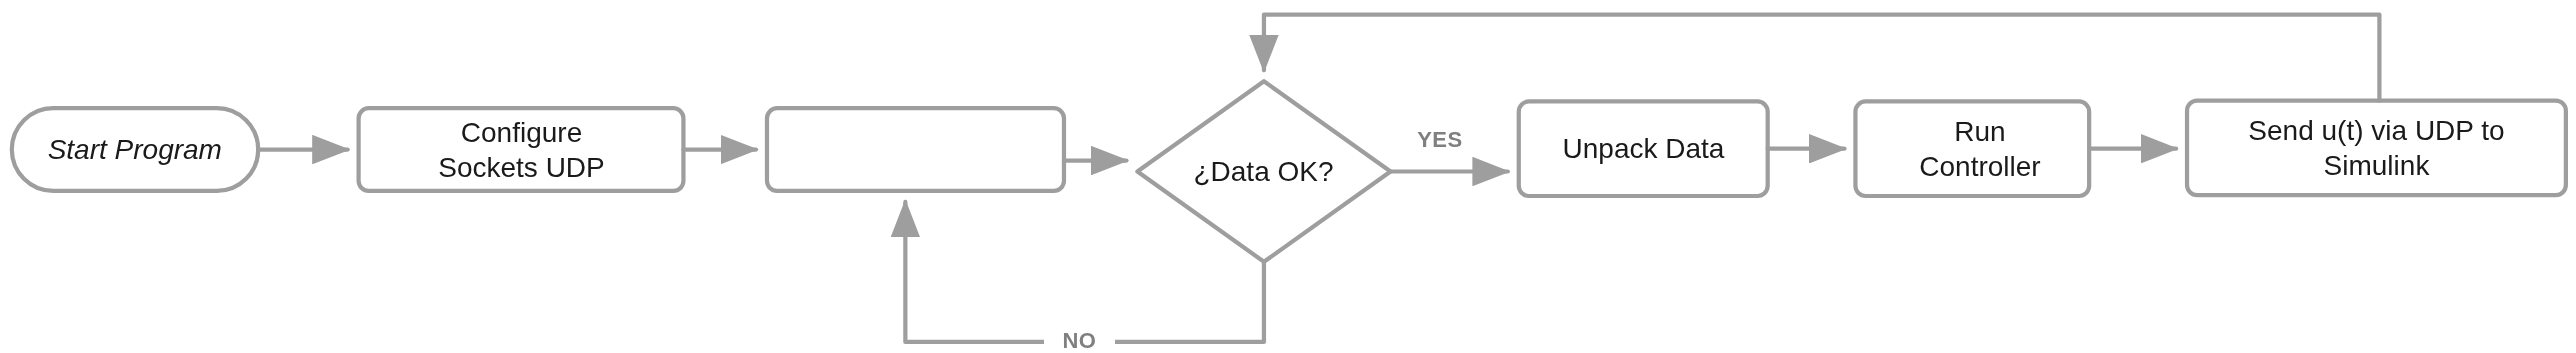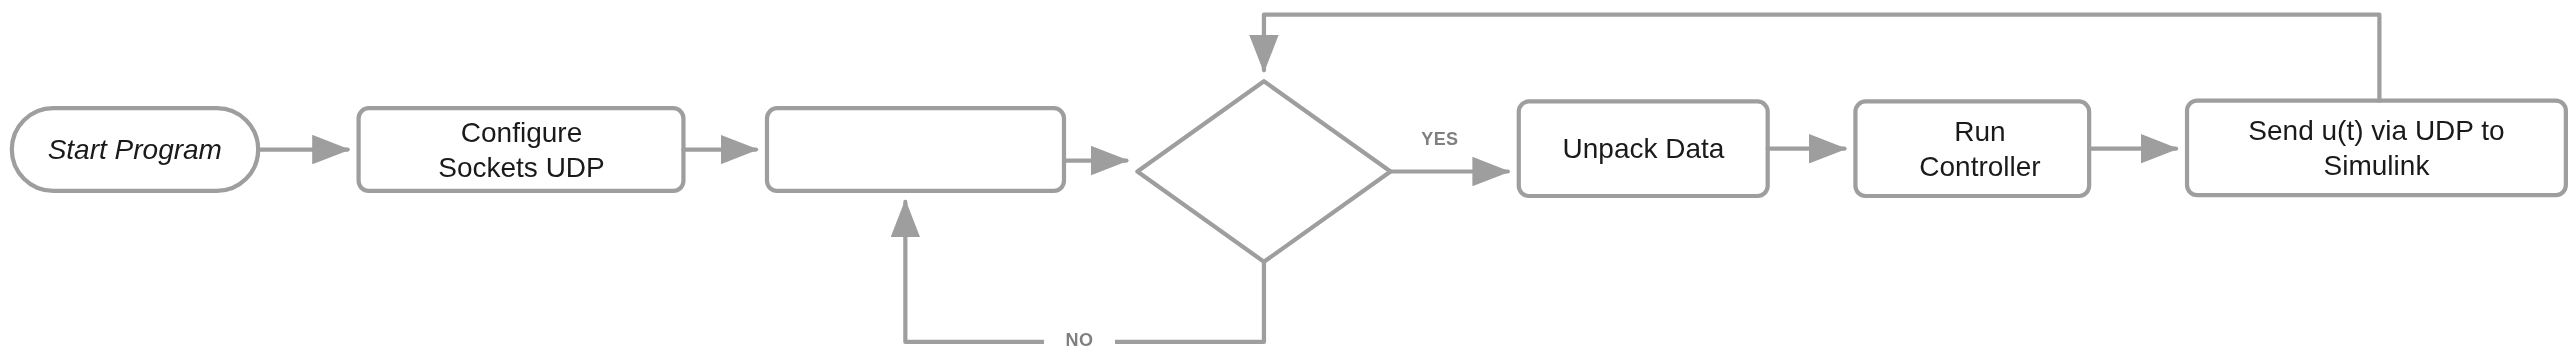--- a/index.html
+++ b/index.html
@@ -39,21 +39,21 @@
     white-space: pre-line;
     pointer-events: none;
   }
   .edge-label {
     position: absolute;
     display: flex;
     align-items: center;
     justify-content: center;
     color: #808080;
     font-family: "Liberation Sans", sans-serif;
-    font-size: 18px;
+    font-size: 22px;
     font-weight: bold;
     letter-spacing: 0.4px;
     background: #ffffff;
     padding: 0 5.9px;
     pointer-events: none;
   }
 </style>
 </head>
 <body>
 
@@ -99,20 +99,21 @@
       <path d="M1498,310 L1498,405 L1073,405 L1073,239" marker-end="url(#arrowhead)"></path>
     </g>
   </svg>
 
   <div class="node-label" style="left:11.8px; top:108px; width:246px; height:83px;font-style:italic;">Start Program</div>
 
   <div class="node-label" style="left:359px; top:108px; width:325px; height:83px;">Configure
 Sockets UDP</div>
 
 
+  <div class="node-label" style="left:1137px; top:81px; width:253px; height:181px;">¿Data OK?</div>
 
   <div class="node-label" style="left:1519px; top:101px; width:249px; height:95px;">Unpack Data</div>
 
   <div class="node-label" style="left:1855px; top:101px; width:234px; height:95px;padding-left:8px;">Run
 Controller</div>
 
   <div class="node-label" style="left:2187px; top:100px; width:379px; height:95px;">Send u(t) via UDP to
 Simulink</div>
 
   <div class="edge-label" style="left:1396px; top:126px; width:76px; height:27px;">YES</div>

